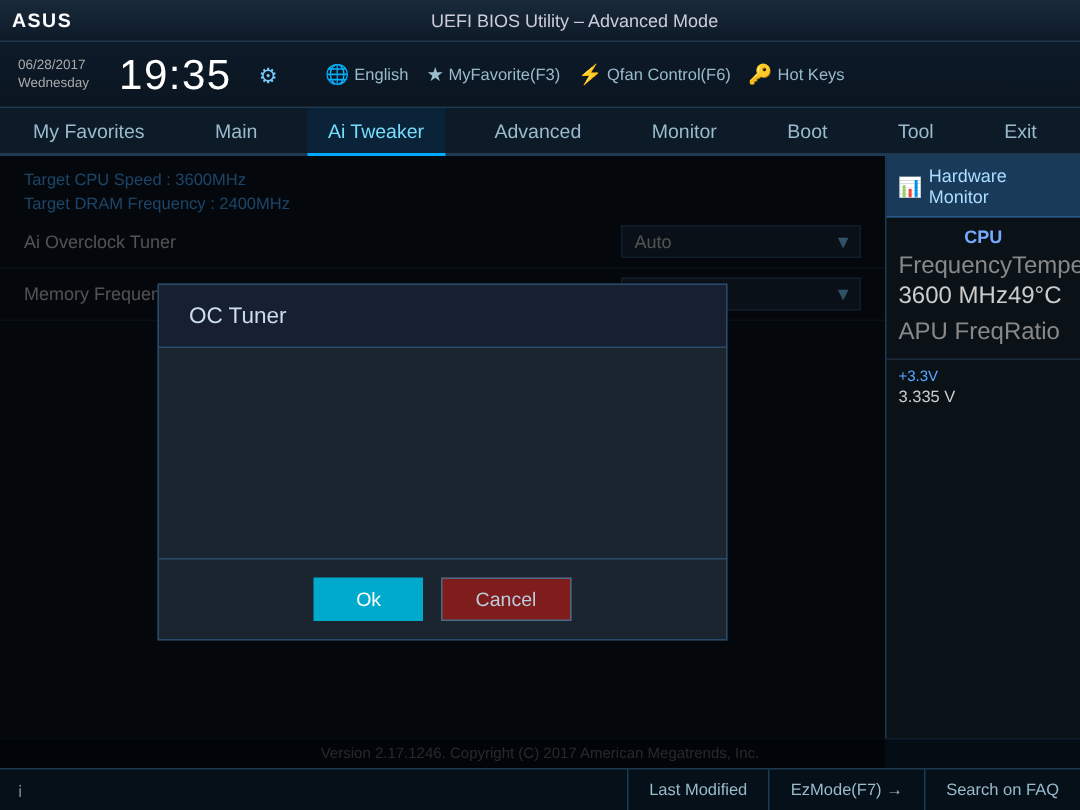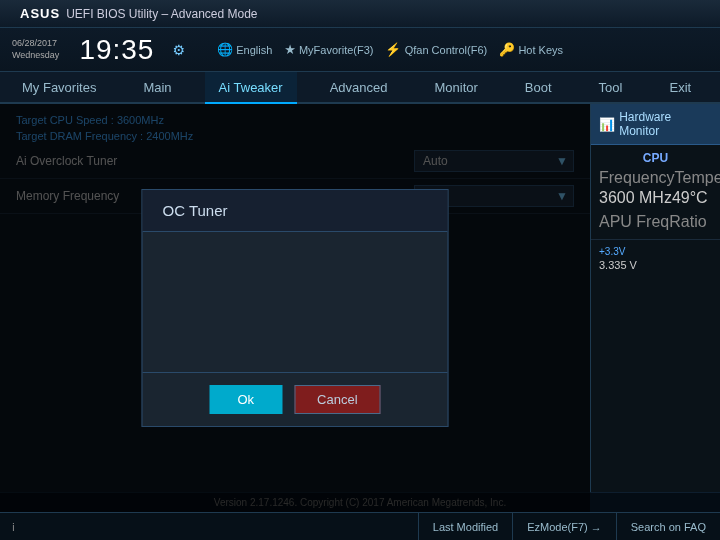--- a/index.html
+++ b/index.html
@@ -12,22 +12,23 @@
       overflow: hidden;
       position: relative;
     }
 
     
     #topbar {
       background: linear-gradient(180deg, #1a2a3a 0%, #0d1a28 100%);
       height: 28px;
       display: flex;
       align-items: center;
-      padding: 0 20px;
+      padding: 0 8px;
       border-bottom: 1px solid #1e3a50;
+      text-align: center;
     }
     #asus-logo {
       color: #fff;
       font-weight: bold;
       font-size: 13px;
       margin-right: 6px;
       letter-spacing: 1px;
     }
 
     
@@ -197,21 +198,21 @@
       background: rgba(0,0,0,0.6);
       z-index: 10;
     }
     #dialog {
       position: absolute;
       top: 50%;
       left: 50%;
       transform: translate(-50%, -50%);
       background: #1a2530;
       border: 1px solid #2a4a6a;
-      width: 307px;
+      width: 380px;
       min-height: 220px;
       z-index: 20;
       display: flex;
       flex-direction: column;
     }
     #dialog-title {
       padding: 12px 20px;
       font-size: 15px;
       color: #cde;
       border-bottom: 1px solid #2a4a6a;

